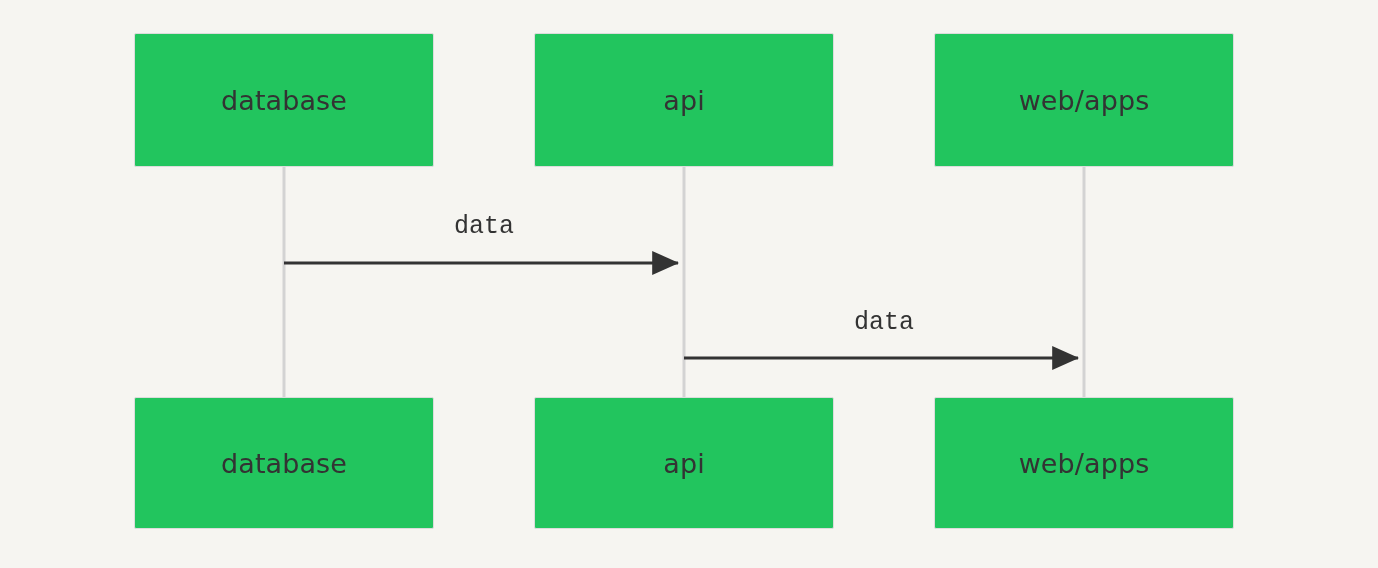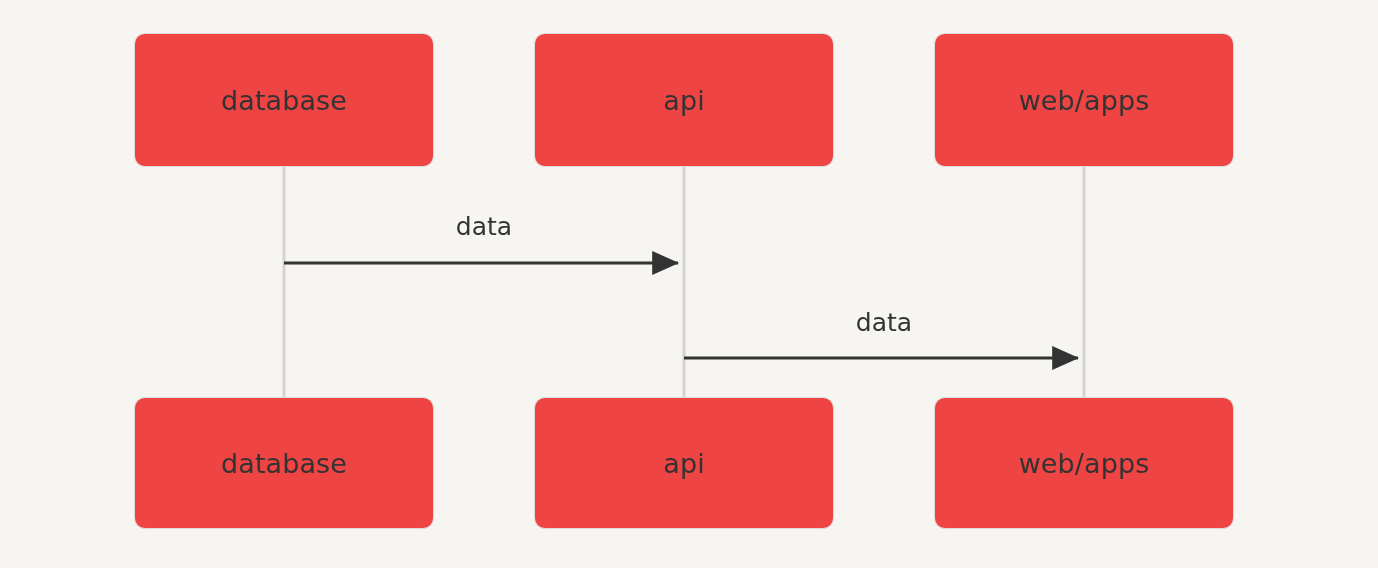--- a/index.html
+++ b/index.html
@@ -23,41 +23,42 @@
     position: absolute;
     top: 0;
     left: 0;
     width: 1378px;
     height: 568px;
     display: block;
   }
   .participant-box {
     position: absolute;
     box-sizing: border-box;
-    background: #ef4444;
+    background: #22c55e;
     border: 1px solid #dcdcdc;
-    border-radius: 11px;
+    border-radius: 2px;
     display: flex;
     align-items: center;
     justify-content: center;
   }
   .participant-label {
     font-size: 27px;
     color: #333333;
     letter-spacing: 0.1px;
     line-height: 1;
     white-space: nowrap;
   }
   .message-label {
     position: absolute;
     font-size: 25px;
     color: #333333;
     line-height: 1;
     white-space: nowrap;
     transform: translate(-50%, -50%);
+    font-family: Liberation Mono, monospace;
   }
   .lifeline {
     position: absolute;
     width: 3px;
     background: #d3d3d3;
     transform: translateX(-50%);
   }
 </style>
 </head>
 <body>

